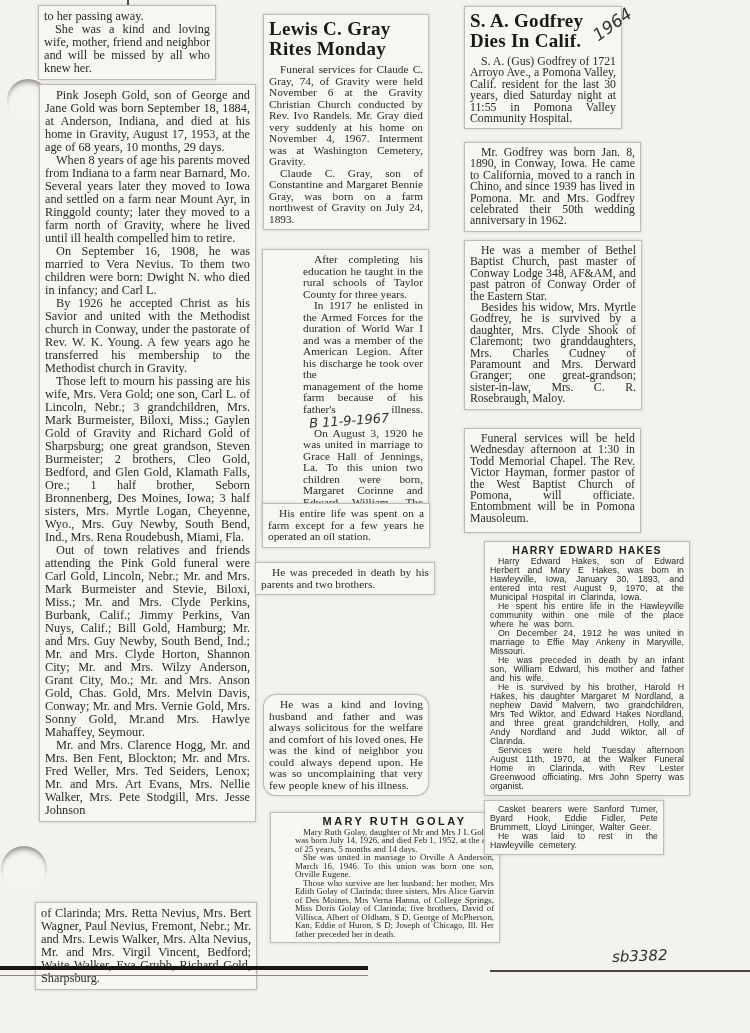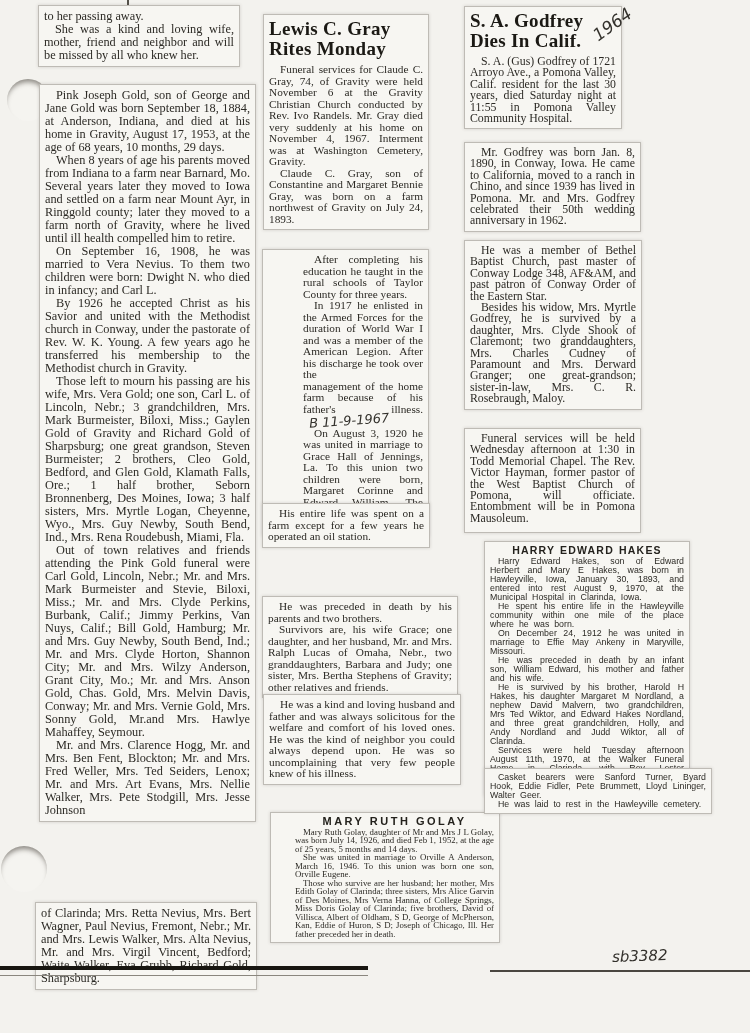--- a/index.html
+++ b/index.html
@@ -85,21 +85,21 @@
 </style>
 </head>
 <body>
 
 <div class="page">
 
   <div class="hole" id="hole-top"></div>
   <div class="hole" id="hole-bottom"></div>
   <div class="edge-line" id="tick-top"></div>
 
-  <div class="clip serif-l" style="left:38px; top:5px; width:202px;">
+  <div class="clip serif-l" style="left:38px; top:5px; width:178px;">
     <p>to her passing away.</p>
     <p class="in">She was a kind and loving wife, mother, friend and neighbor and will be missed by all who knew her.</p>
   </div>
 
   <div class="clip serif-l" style="left:39px; top:84px; width:217px;">
     <p class="in">Pink Joseph Gold, son of George and Jane Gold was born September 18, 1884, at Anderson, Indiana, and died at his home in Gravity, August 17, 1953, at the age of 68 years, 10 months, 29 days.</p>
     <p class="in">When 8 years of age his parents moved from Indiana to a farm near Barnard, Mo. Several years later they moved to Iowa and settled on a farm near Mount Ayr, in Ringgold county; later they moved to a farm north of Gravity, where he lived until ill health compelled him to retire.</p>
     <p class="in">On September 16, 1908, he was married to Vera Nevius. To them two children were born: Dwight N. who died in infancy; and Carl L.</p>
     <p class="in">By 1926 he accepted Christ as his Savior and united with the Methodist church in Conway, under the pastorate of Rev. W. K. Young. A few years ago he transferred his membership to the Methodist church in Gravity.</p>
     <p class="in">Those left to mourn his passing are his wife, Mrs. Vera Gold; one son, Carl L. of Lincoln, Nebr.; 3 grandchildren, Mrs. Mark Burmeister, Biloxi, Miss.; Gaylen Gold of Gravity and Richard Gold of Sharpsburg; one great grandson, Steven Burmeister; 2 brothers, Cleo Gold, Bedford, and Glen Gold, Klamath Falls, Ore.; 1 half brother, Seborn Bronnenberg, Des Moines, Iowa; 3 half sisters, Mrs. Myrtle Logan, Cheyenne, Wyo., Mrs. Guy Newby, South Bend, Ind., Mrs. Rena Roudebush, Miami, Fla.</p>
@@ -127,26 +127,25 @@
       <span>management of the home farm because of his father's illness.</span>
       <span class="handwriting hw-inline">B 11-9-1967</span>
     </p>
     <p class="in gap">On August 3, 1920 he was united in marriage to Grace Hall of Jennings, La. To this union two children were born, Margaret Corinne and Edward William. The latter passed away in infancy.</p>
   </div>
 
   <div class="clip serif-c" style="left:262px; top:503px; width:168px;">
     <p class="in">His entire life was spent on a farm except for a few years he operated an oil station.</p>
   </div>
 
-  <div class="clip serif-c" style="left:262px; top:562px; width:196px;margin-top:34px;">
+  <div class="clip serif-c" style="left:255px; top:562px; width:180px;">
     <p class="in">He was preceded in death by his parents and two brothers.</p>
-    <p class="in gap">Survivors are, his wife Grace; one daughter, and her husband, Mr. and Mrs. Ralph Lucas of Omaha, Nebr., two granddaughters, Barbara and Judy; one sister, Mrs. Bertha Stephens of Gravity; other relatives and friends.</p>
   </div>
 
-  <div class="clip serif-c" style="left:263px; top:694px; width:198px;">
+  <div class="clip serif-c" style="left:263px; top:694px; width:166px;border-radius:13px;">
     <p class="in">He was a kind and loving husband and father and was always solicitous for the welfare and comfort of his loved ones. He was the kind of neighbor you could always depend upon. He was so uncomplaining that very few people knew of his illness.</p>
   </div>
 
   <div class="clip golay" style="left:270px; top:812px; width:230px;">
     <div class="golay-heading">MARY RUTH GOLAY</div>
     <p>Mary Ruth Golay, daughter of Mr and Mrs J L Golay, was born July 14, 1926, and died Feb 1, 1952, at the age of 25 years, 5 months and 14 days.</p>
     <p>She was united in marriage to Orville A Anderson, March 16, 1946. To this union was born one son, Orville Eugene.</p>
     <p>Those who survive are her husband; her mother, Mrs Edith Golay of Clarinda; three sisters, Mrs Alice Garvin of Des Moines, Mrs Verna Hanna, of College Springs, Miss Doris Golay of Clarinda; five brothers, David of Villisca, Albert of Oldham, S D, George of McPherson, Kan, Eddie of Huron, S D; Joseph of Chicago, Ill. Her father preceded her in death.</p>
   </div>
 
@@ -175,21 +174,21 @@
   <div class="clip sans-clip" style="left:484px; top:541px; width:206px;">
     <div class="hakes-heading">HARRY EDWARD HAKES</div>
     <p>Harry Edward Hakes, son of Edward Herbert and Mary E Hakes, was born in Hawleyville, Iowa, January 30, 1893, and entered into rest August 9, 1970, at the Municipal Hospital in Clarinda, Iowa.</p>
     <p>He spent his entire life in the Hawleyville community within one mile of the place where he was born.</p>
     <p>On December 24, 1912 he was united in marriage to Effie May Ankeny in Maryville, Missouri.</p>
     <p>He was preceded in death by an infant son, William Edward, his mother and father and his wife.</p>
     <p>He is survived by his brother, Harold H Hakes, his daughter Margaret M Nordland, a nephew David Malvern, two grandchildren, Mrs Ted Wiktor, and Edward Hakes Nordland, and three great grandchildren, Holly, and Andy Nordland and Judd Wiktor, all of Clarinda.</p>
     <p>Services were held Tuesday afternoon August 11th, 1970, at the Walker Funeral Home in Clarinda, with Rev Lester Greenwood officiating. Mrs John Sperry was organist.</p>
   </div>
 
-  <div class="clip sans-clip" style="left:484px; top:768px; width:228px;">
+  <div class="clip sans-clip" style="left:484px; top:800px; width:180px;">
     <p>Casket bearers were Sanford Turner, Byard Hook, Eddie Fidler, Pete Brummett, Lloyd Lininger, Walter Geer.</p>
     <p>He was laid to rest in the Hawleyville cemetery.</p>
   </div>
 
   <div class="edge-line" id="line-left-thick"></div>
   <div class="edge-line" id="line-left-thin"></div>
   <div class="edge-line" id="line-right"></div>
   <span class="handwriting hw-catalog">sb3382</span>
 
 </div>

